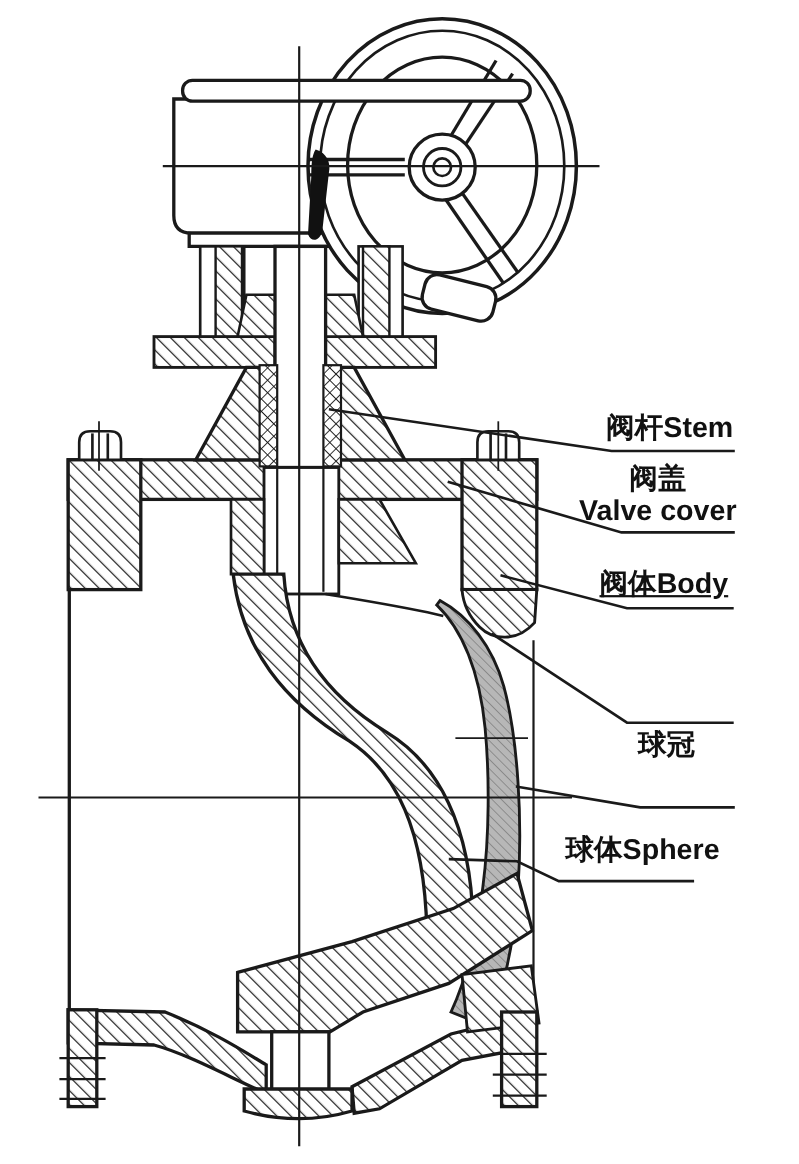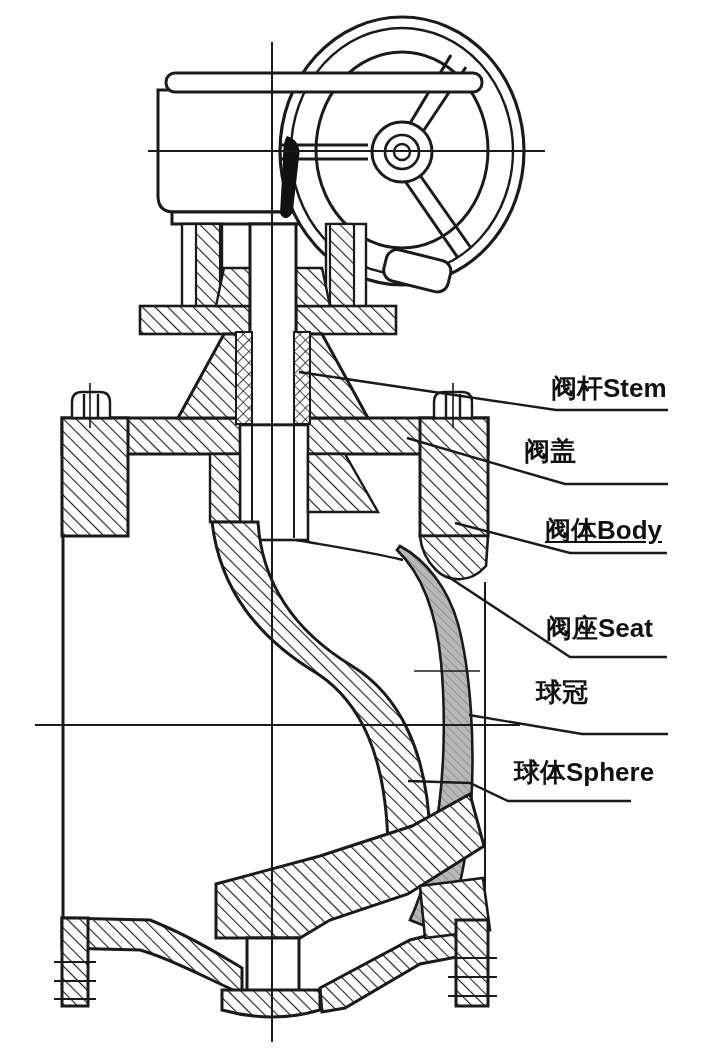--- a/index.html
+++ b/index.html
@@ -1,21 +1,21 @@
 <!DOCTYPE html>
 <html><head>
 <meta charset="utf-8">
 <style>
   html,body{margin:0;padding:0;background:#fff;}
   #stage{position:relative;width:726px;height:1056px;background:#fff;overflow:hidden;
          font-family:"Liberation Sans",sans-serif;}
   #drawing{position:absolute;left:0;top:0;}
   .label{position:absolute;font-weight:bold;font-size:26px;line-height:29px;color:#111;
          white-space:nowrap;font-family:"Liberation Sans",sans-serif;}
-  .label.stack{text-align:left;margin-top:16px;}
+  .label.stack{text-align:center;}
   .label.stack span{display:block;}
 </style>
 </head>
 <body>
 
 <div id="stage">
 
 <svg id="drawing" width="726" height="1058" viewBox="0 0 726 1058" xmlns="http://www.w3.org/2000/svg">
   <defs>
     <pattern id="hatch" width="9" height="9" patternUnits="userSpaceOnUse" patternTransform="rotate(-45)">
@@ -152,25 +152,25 @@
     <line x1="90" y1="383" x2="90" y2="428"></line>
     <line x1="453" y1="383" x2="453" y2="428"></line>
     <line x1="414" y1="671" x2="480" y2="671"></line>
   </g>
 </svg>
 
 <div class="label" style="left:551px;top:374px;">阀杆Stem</div>
 
 <div class="label stack" style="left:524px;top:421px;width:148px;">
   <span>阀盖</span>
+  <span>Valve cover</span>
 </div>
 
 <div class="label" style="left:545px;top:516px;text-decoration:underline;">阀体Body</div>
 
-<div class="label" style="left:546px;top:614px;">阀座Seat</div>
 
 <div class="label stack" style="left:536px;top:662px;width:140px;">
   <span>球冠</span>
 </div>
 
 <div class="label" style="left:514px;top:758px;">球体Sphere</div>
 
 </div>
 
 </body></html>

